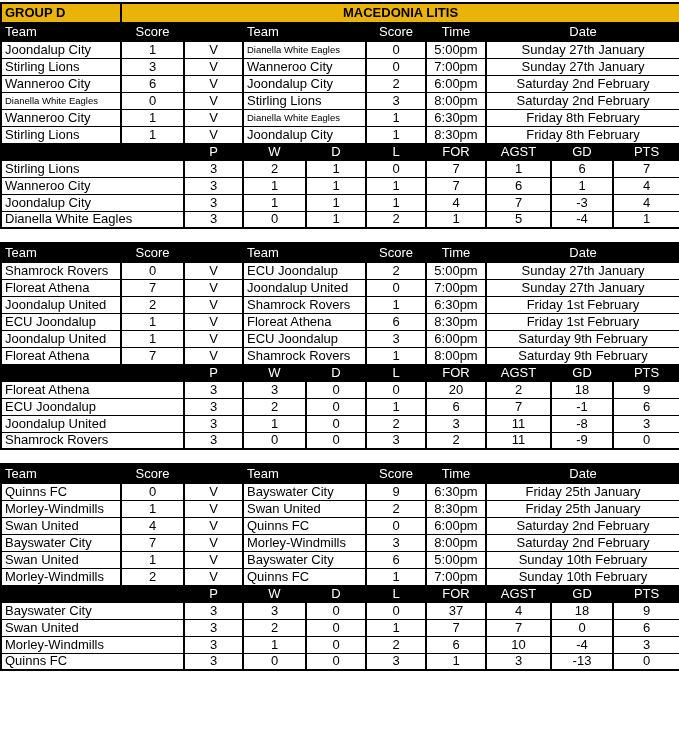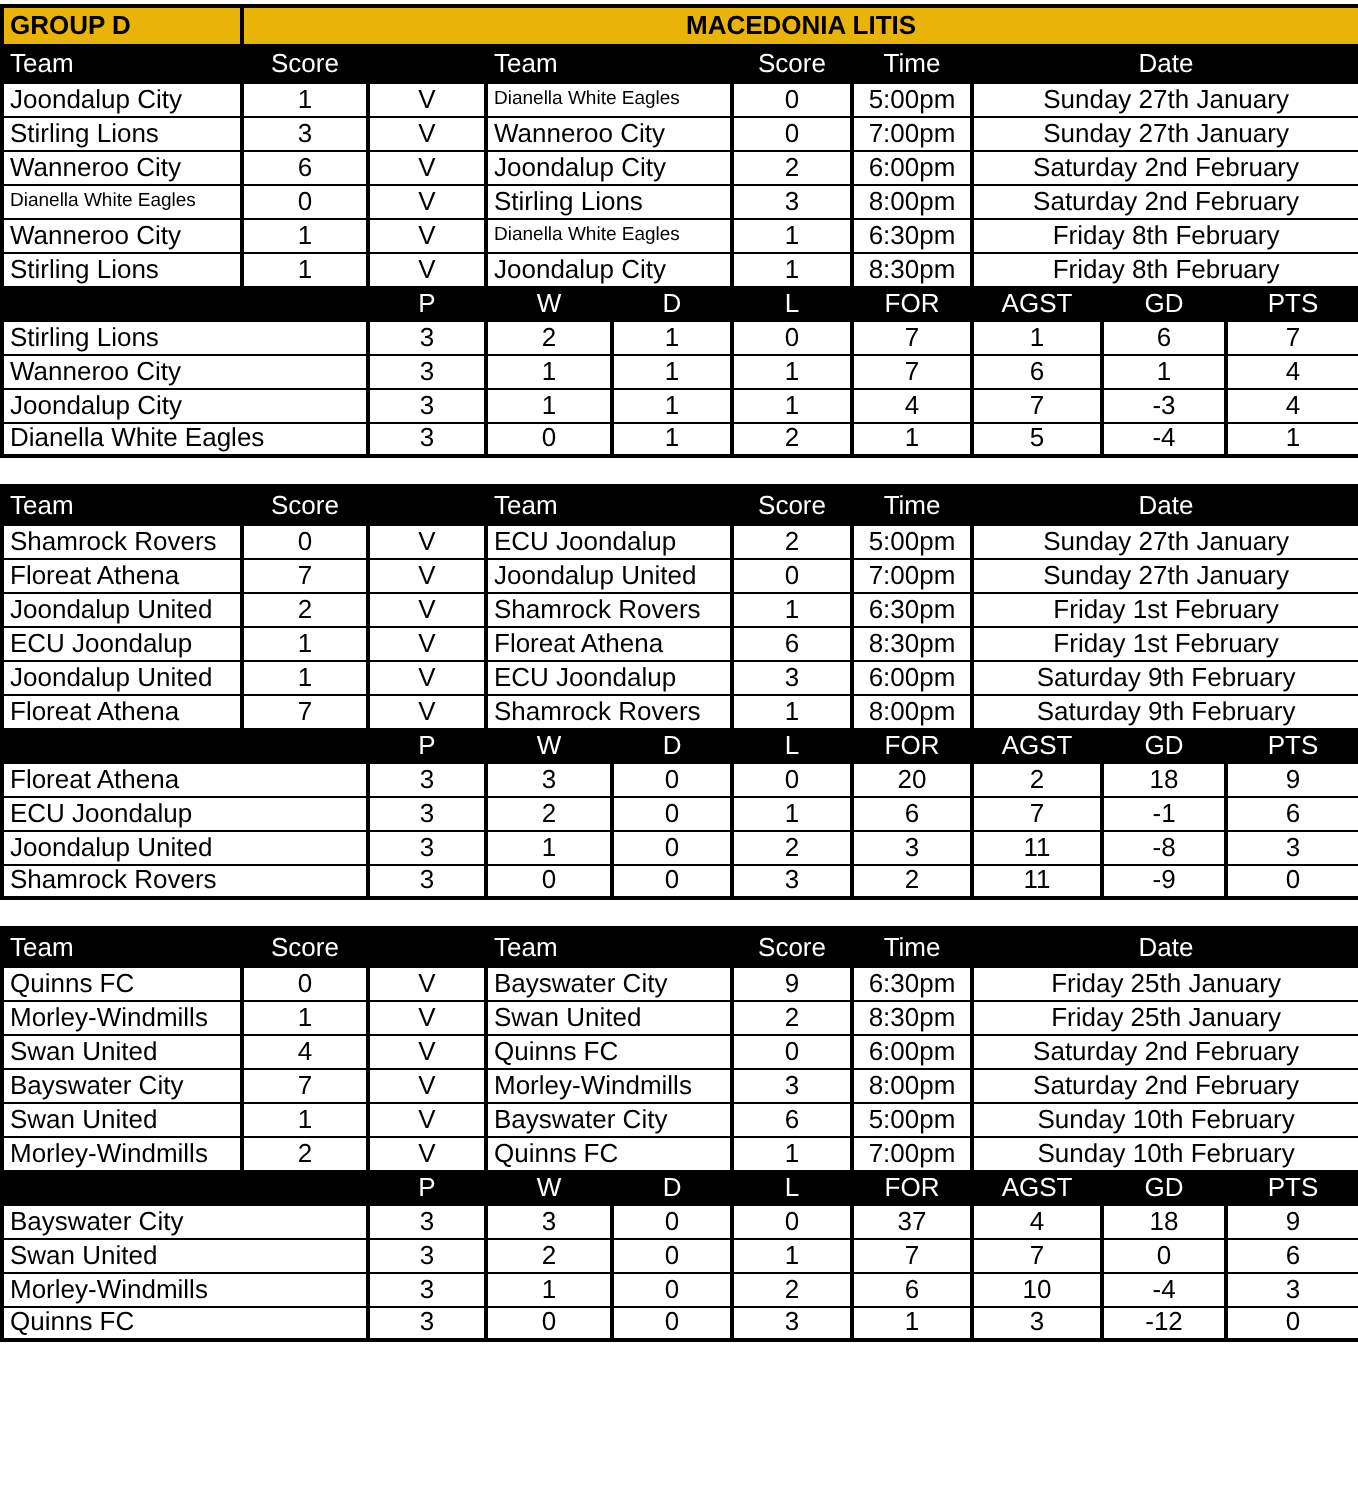--- a/index.html
+++ b/index.html
@@ -437,18 +437,18 @@
           <td class="center">3</td>
         </tr>
         <tr>
           <td colspan="2">Quinns FC</td>
           <td class="center">3</td>
           <td class="center">0</td>
           <td class="center">0</td>
           <td class="center">3</td>
           <td class="center">1</td>
           <td class="center">3</td>
-          <td class="center">-12</td>
+          <td class="center">-13</td>
           <td class="center">0</td>
         </tr>
       </tbody>
     </table>
   </div>
 
 </body></html>

